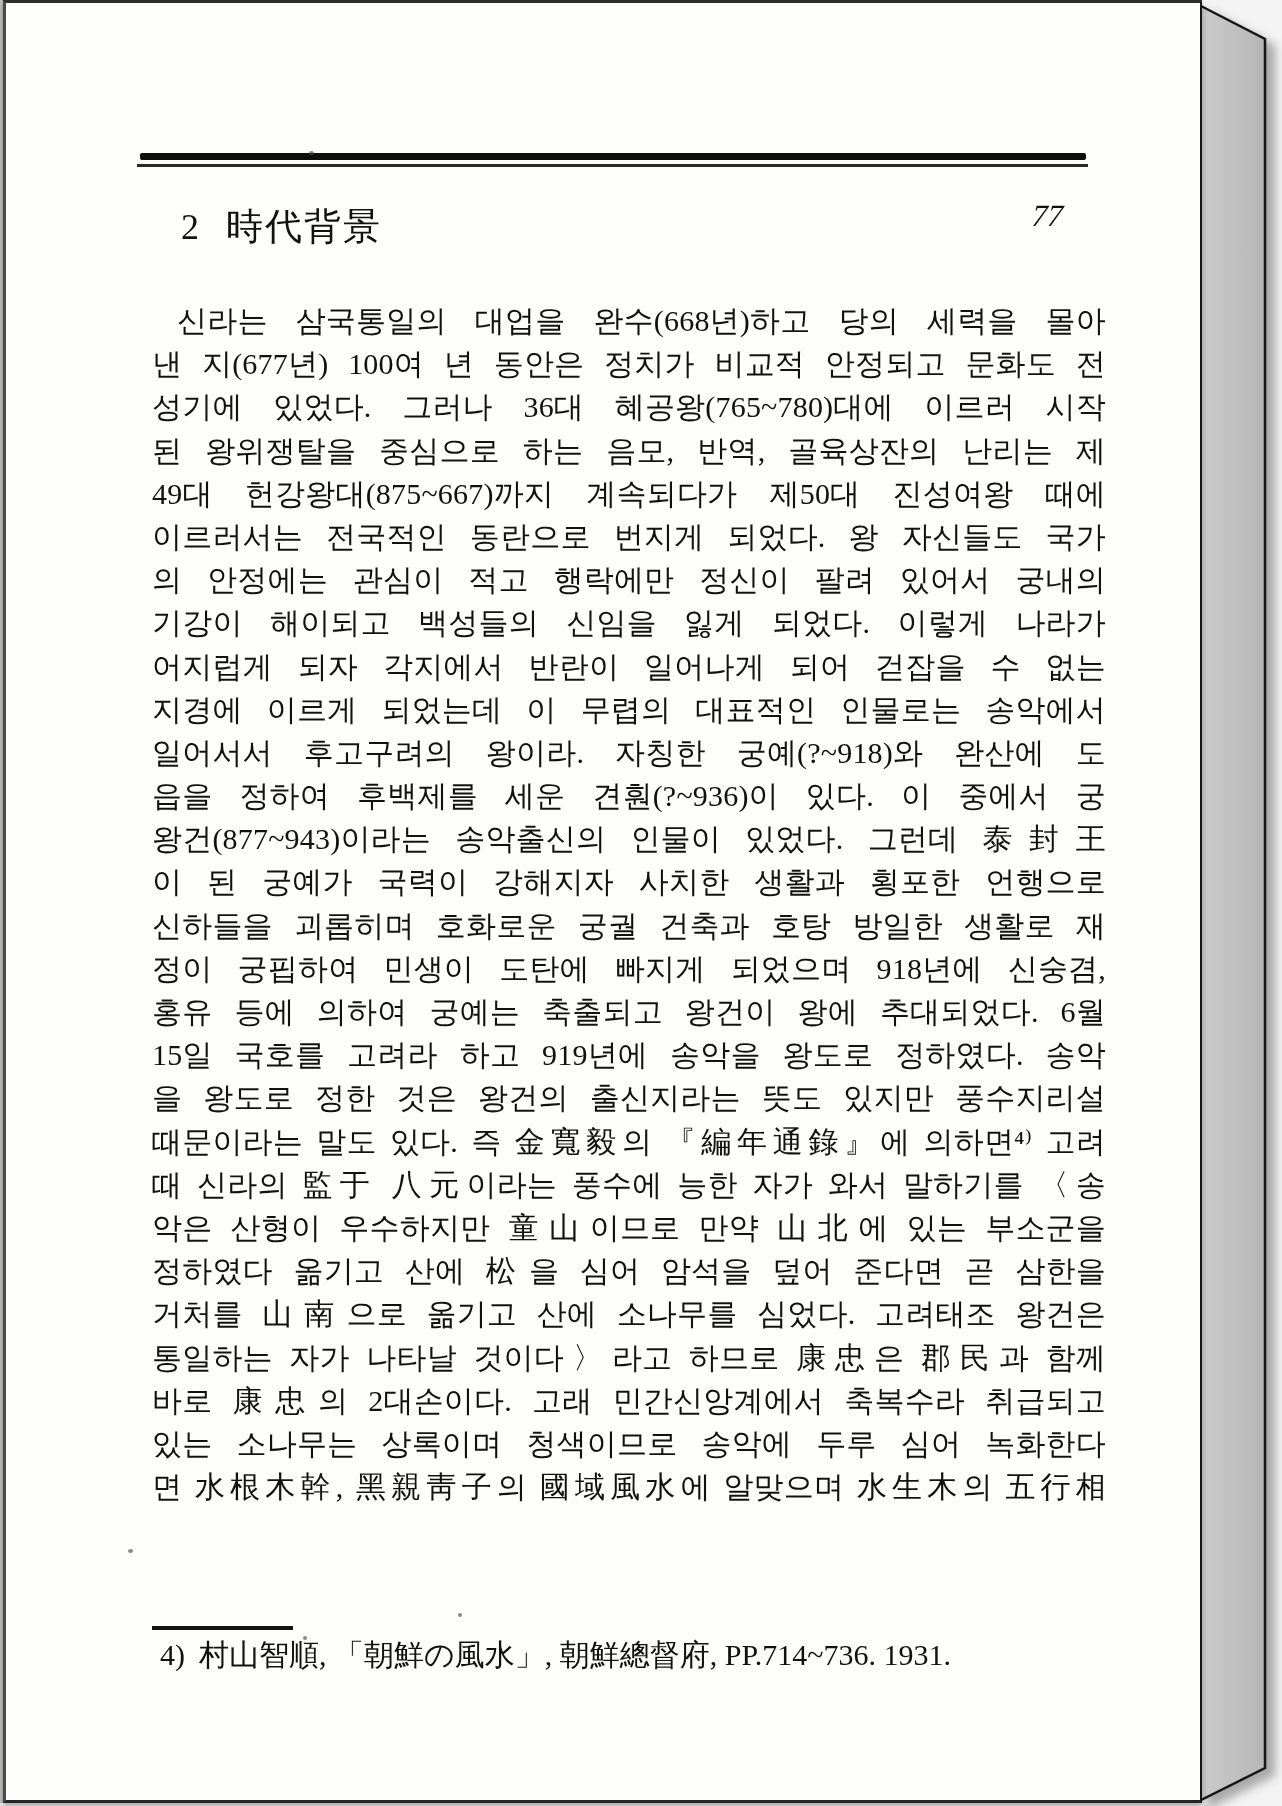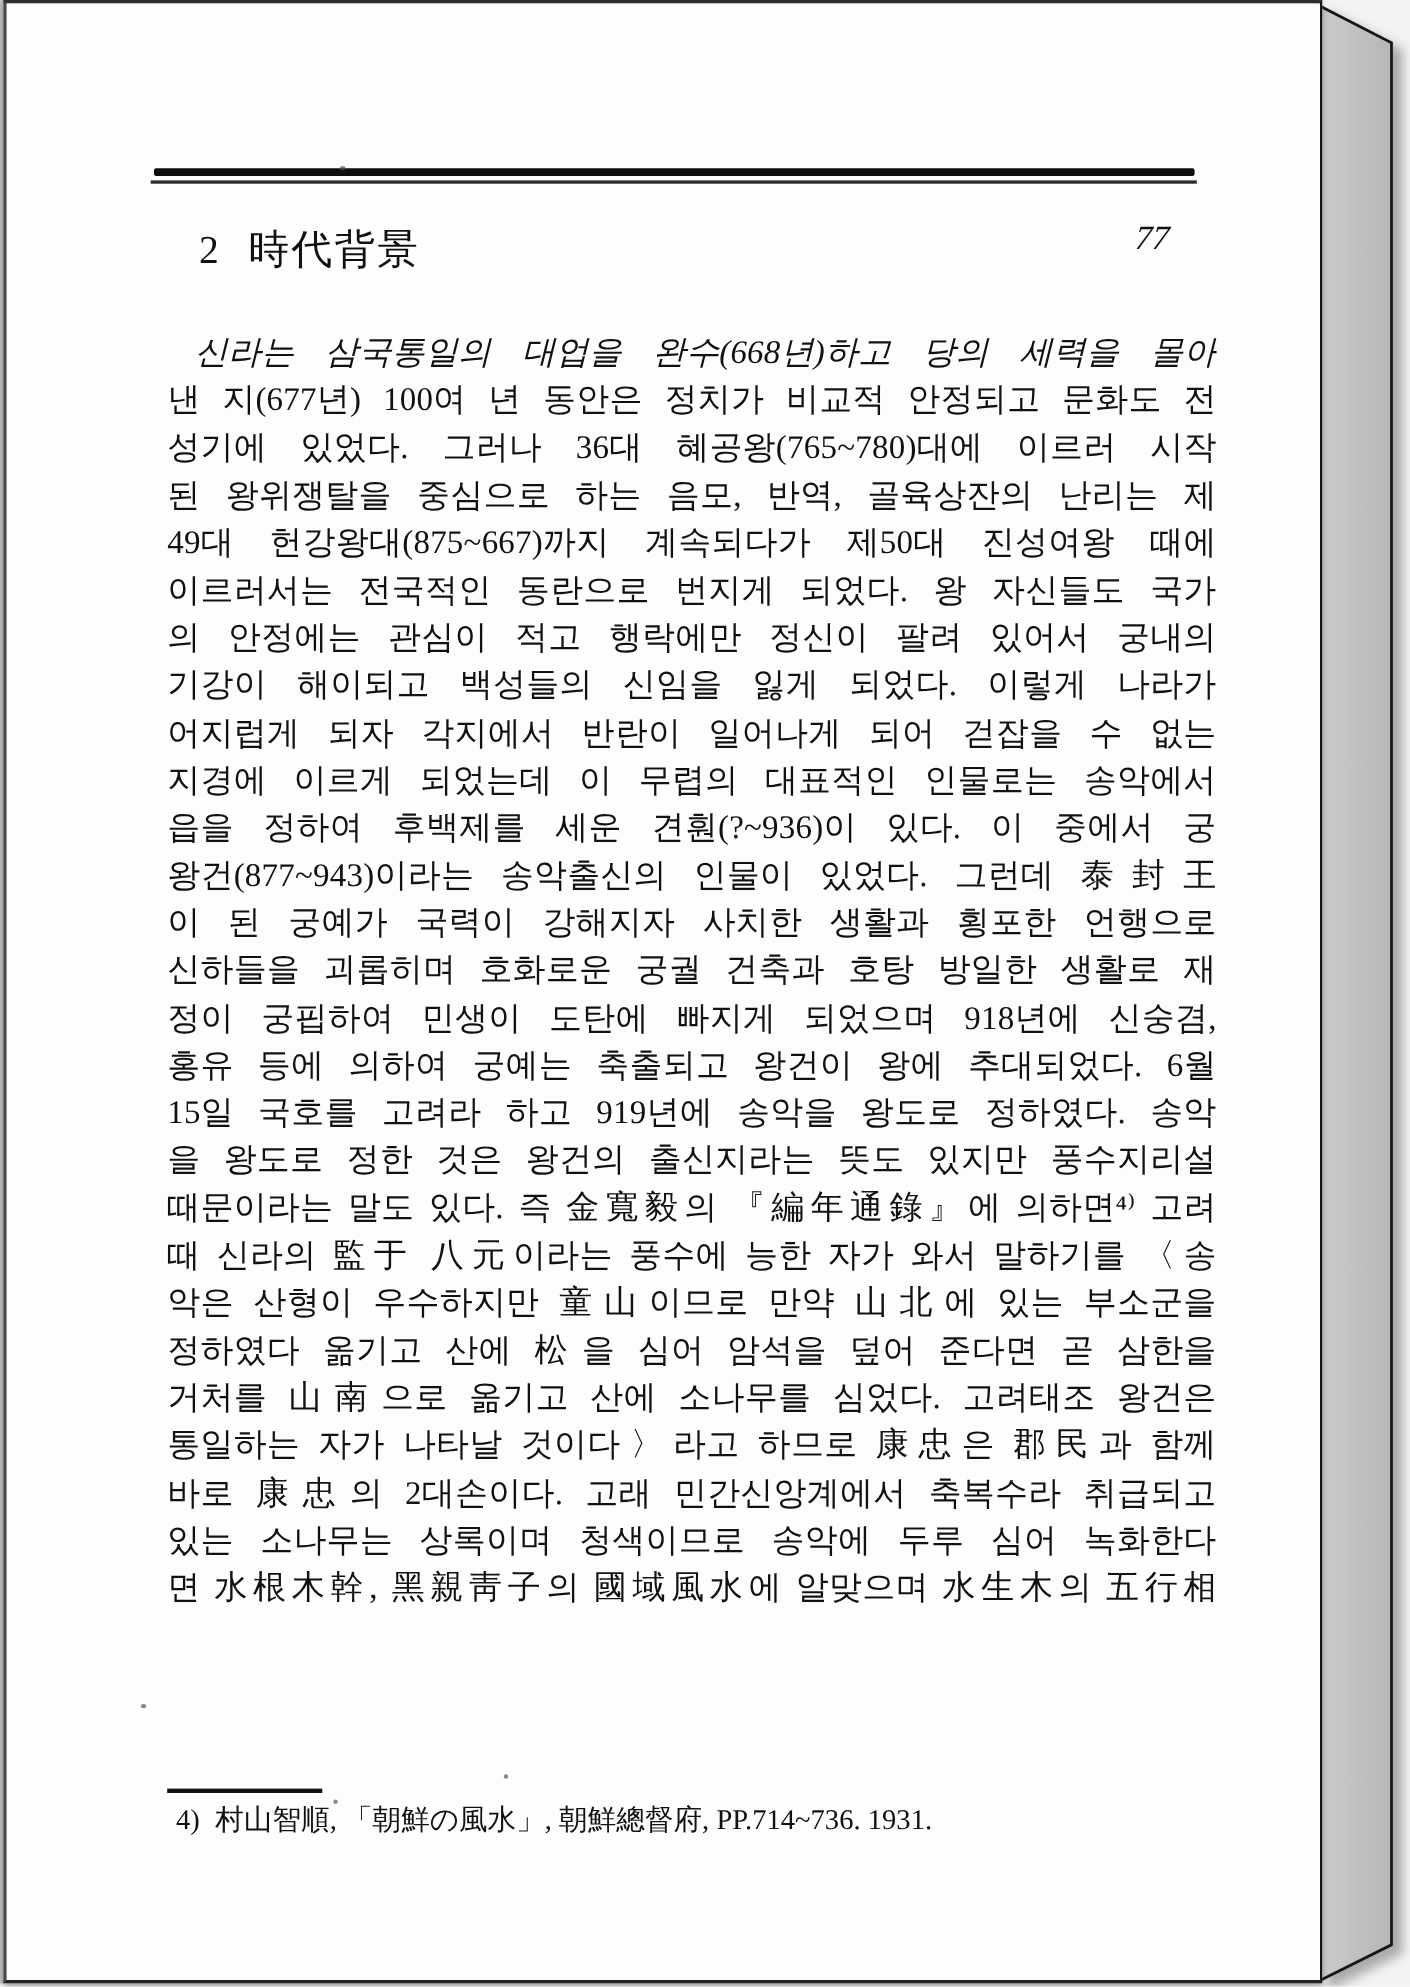--- a/index.html
+++ b/index.html
@@ -50,29 +50,29 @@
     position: absolute; left: 152px; top: 299px;
     width: 954px; z-index: 3;
     font-size: 30px; line-height: 43.2px;
     letter-spacing: 0.2px;
   }
   .bodyline {
     height: 43.2px; overflow: hidden;
     text-align: justify; text-align-last: justify;
     word-break: keep-all; white-space: normal;
   }
-  .bodyline.indent { text-indent: 25px; font-style: italic; }
+  .bodyline.indent { text-indent: 25px; }
   .foot-rule {
     position: absolute; left: 152px; top: 1626px;
     width: 141px; height: 4px; background: #121212; z-index: 3;
   }
   .footnote {
     position: absolute; left: 160px; top: 1639px;
     width: 800px; z-index: 3;
-    font-size: 26px; line-height: 32px; white-space: nowrap;
+    font-size: 30px; line-height: 32px; white-space: nowrap;
   }
   .footnote .fn-marker { margin-right: 14px; }
   .speck {
     position: absolute; background: #4a4a4a; border-radius: 50%;
     opacity: 0.65; z-index: 3;
   }
   .speck.s1 { left: 309px; top: 151px;  width: 5px; height: 4px; }
   .speck.s2 { left: 128px; top: 1549px; width: 5px; height: 4px; }
   .speck.s3 { left: 458px; top: 1613px; width: 4px; height: 4px; }
   .speck.s4 { left: 303px; top: 1636px; width: 4px; height: 4px; }
@@ -115,20 +115,21 @@
   <div class="bodyline indent">신라는 삼국통일의 대업을 완수(668년)하고 당의 세력을 몰아</div>
   <div class="bodyline">낸 지(677년) 100여 년 동안은 정치가 비교적 안정되고 문화도 전</div>
   <div class="bodyline">성기에 있었다. 그러나 36대 혜공왕(765~780)대에 이르러 시작</div>
   <div class="bodyline">된 왕위쟁탈을 중심으로 하는 음모, 반역, 골육상잔의 난리는 제</div>
   <div class="bodyline">49대 헌강왕대(875~667)까지 계속되다가 제50대 진성여왕 때에</div>
   <div class="bodyline">이르러서는 전국적인 동란으로 번지게 되었다. 왕 자신들도 국가</div>
   <div class="bodyline">의 안정에는 관심이 적고 행락에만 정신이 팔려 있어서 궁내의</div>
   <div class="bodyline">기강이 해이되고 백성들의 신임을 잃게 되었다. 이렇게 나라가</div>
   <div class="bodyline">어지럽게 되자 각지에서 반란이 일어나게 되어 걷잡을 수 없는</div>
   <div class="bodyline">지경에 이르게 되었는데 이 무렵의 대표적인 인물로는 송악에서</div>
+  <div class="bodyline">일어서서 후고구려의 왕이라. 자칭한 궁예(?~918)와 완산에 도</div>
   <div class="bodyline">읍을 정하여 후백제를 세운 견훤(?~936)이 있다. 이 중에서 궁</div>
   <div class="bodyline">왕건(877~943)이라는 송악출신의 인물이 있었다. 그런데 泰封王</div>
   <div class="bodyline">이 된 궁예가 국력이 강해지자 사치한 생활과 횡포한 언행으로</div>
   <div class="bodyline">신하들을 괴롭히며 호화로운 궁궐 건축과 호탕 방일한 생활로 재</div>
   <div class="bodyline">정이 궁핍하여 민생이 도탄에 빠지게 되었으며 918년에 신숭겸,</div>
   <div class="bodyline">홍유 등에 의하여 궁예는 축출되고 왕건이 왕에 추대되었다. 6월</div>
   <div class="bodyline">15일 국호를 고려라 하고 919년에 송악을 왕도로 정하였다. 송악</div>
   <div class="bodyline">을 왕도로 정한 것은 왕건의 출신지라는 뜻도 있지만 풍수지리설</div>
   <div class="bodyline">때문이라는 말도 있다. 즉 金寬毅의 『編年通錄』에 의하면⁴⁾ 고려</div>
   <div class="bodyline">때 신라의 監于 八元이라는 풍수에 능한 자가 와서 말하기를 〈송</div>

